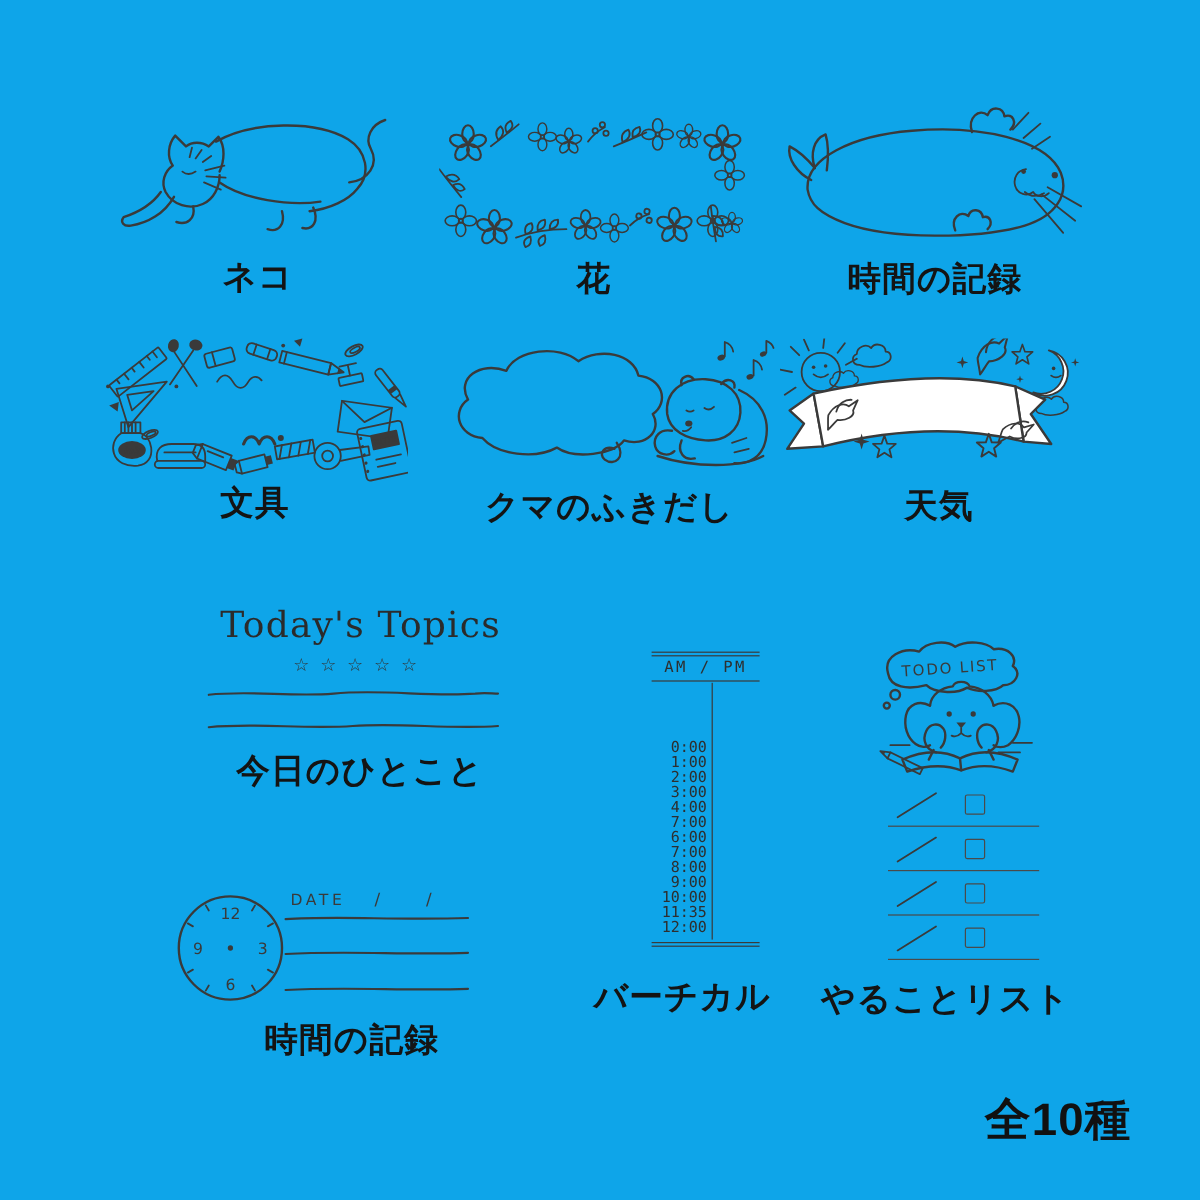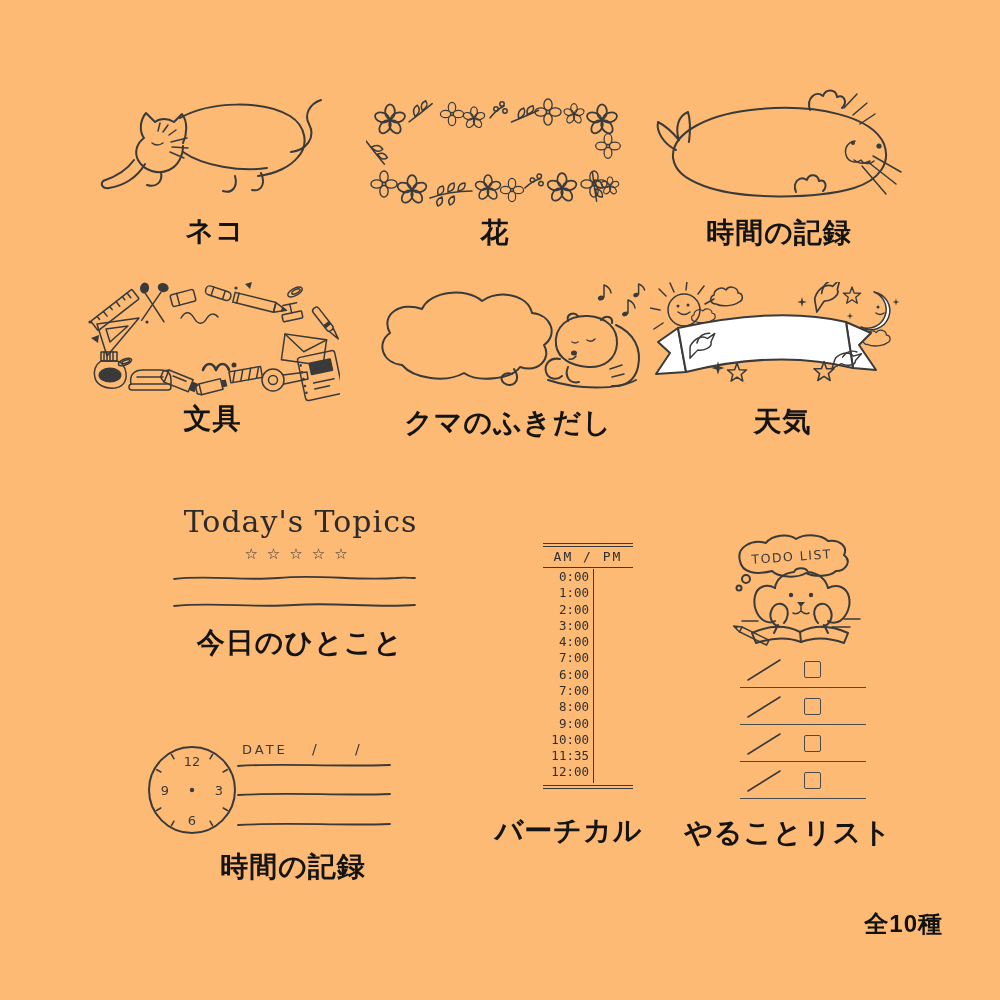--- a/index.html
+++ b/index.html
@@ -1,16 +1,16 @@
 <!DOCTYPE html>
 <html><head>
 <meta charset="utf-8">
 <style>
   html,body{margin:0;padding:0;background:#fff;}
-  .canvas{position:relative;width:1000px;height:1000px;background:#fdba74;overflow:hidden;
+  .canvas{position:relative;width:1000px;height:1000px;background:#0ea5e9;overflow:hidden;
           font-family:"Liberation Sans","DejaVu Sans",sans-serif;color:#1a1a1a;}
   .art{position:absolute;margin:0;padding:0;}
   .art svg{display:block;}
   .ln{stroke:#3a3a3a;stroke-width:2;fill:none;stroke-linecap:round;stroke-linejoin:round;}
   .ln2{stroke:#3a3a3a;stroke-width:1.5;fill:none;stroke-linecap:round;stroke-linejoin:round;}
   .fillink{fill:#3a3a3a;stroke:none;}
   .wfill{fill:#ffffff;}
   .stamp-label{position:absolute;text-align:center;font-size:28px;font-weight:600;color:#141414;letter-spacing:1px;}
   
   .topics{position:absolute;left:168px;top:498px;width:265px;height:120px;}
@@ -20,31 +20,31 @@
   .topics-stars{position:absolute;left:0;top:47px;width:100%;text-align:center;
       font-size:15px;letter-spacing:9px;color:#333;}
   .topics-lines{position:absolute;left:0;top:72px;}
   
   .vstamp{position:absolute;left:543px;top:543px;width:90px;height:246px;}
   .dline{position:absolute;left:0;width:100%;height:4px;border-top:1.6px solid #3a3a3a;border-bottom:1.6px solid #3a3a3a;box-sizing:border-box;}
   .dline.top{top:0;} .dline.bot{bottom:0;}
   .v-header{position:absolute;left:0;top:6px;width:100%;text-align:center;font-size:13px;
       font-family:"DejaVu Sans Mono","Liberation Mono",monospace;color:#2e2e2e;letter-spacing:2px;
       border-bottom:1.6px solid #3a3a3a;padding-bottom:3px;box-sizing:border-box;}
-  .v-rows{position:absolute;left:0;top:28px;width:46px;height:208px;display:flex;flex-direction:column;justify-content:space-between;}
+  .v-rows{position:absolute;left:0;top:28px;width:46px;height:208px;display:flex;flex-direction:column;justify-content:flex-end;}
   .v-row{font-family:"DejaVu Sans Mono","Liberation Mono",monospace;font-size:12.5px;color:#2e2e2e;text-align:right;line-height:1;}
   .v-divider{position:absolute;left:50px;top:26px;bottom:6px;width:0;border-left:1.6px solid #3a3a3a;}
   
   .todo{position:absolute;left:712px;top:533px;width:178px;}
   .todo-rows{margin-left:28px;width:126px;}
   .todo-row{height:36px;border-bottom:1.6px solid #4a4a4a;position:relative;}
   .todo-check{position:absolute;left:64px;top:10px;width:15px;height:15px;border:1.7px solid #4a4a4a;border-radius:2px;}
   .todo-slash{position:absolute;left:2px;top:4px;}
   .total-label{position:absolute;left:763px;top:908px;width:180px;text-align:right;
-      font-size:24px;font-weight:600;color:#111;letter-spacing:1px;}
+      font-size:38px;font-weight:600;color:#111;letter-spacing:1px;}
   svg text{font-family:"DejaVu Sans","Liberation Sans",sans-serif;fill:#3a3a3a;stroke:none;}
 </style>
 </head>
 <body>
 
 <div class="canvas">
 
   <svg width="0" height="0" style="position:absolute" aria-hidden="true">
     <defs>
       <g id="flw">

